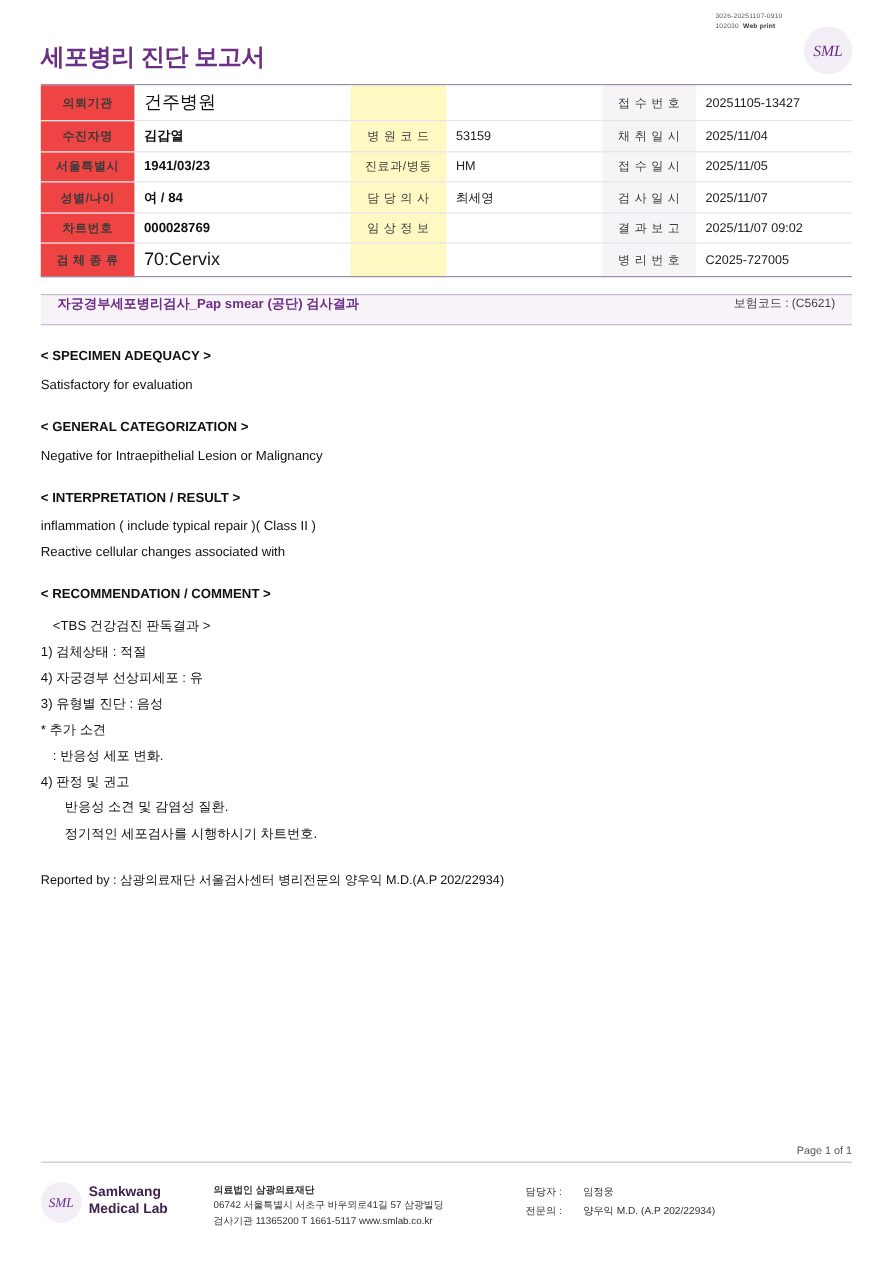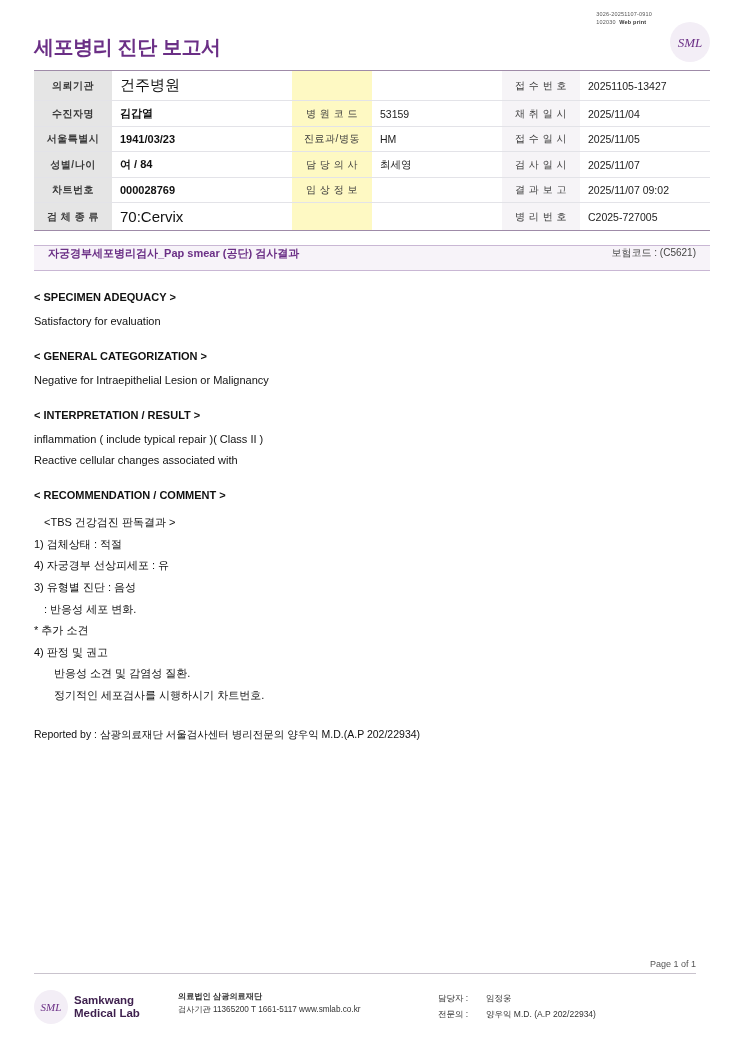--- a/index.html
+++ b/index.html
@@ -69,21 +69,21 @@
   table.info tr { }
   table.info td {
     border-bottom: 1px solid #e3e3e8;
     padding: 5px 8px;
     height: 23px;
     vertical-align: middle;
   }
   table.info tr:first-child td { border-top: 1px solid #9f8ba8; }
   table.info tr:last-child td { border-bottom: 1px solid #9f8ba8; }
   td.lbl {
-    background: #e5e5e5;
+    background: #ef4444;
     color: #3a3a3a;
     font-weight: bold;
     font-size: 10px;
     width: 78px;
     text-align: center;
     letter-spacing: 0.5px;
   }
   td.val {
     font-weight: bold;
     font-size: 11px;
@@ -169,21 +169,21 @@
   .reported {
     margin-top: 22px;
     font-size: 10.5px;
     color: #111;
   }
 
   
   .footer {
     position: absolute;
     left: 34px;
-    right: 48px;
+    right: 34px;
     bottom: 28px;
   }
   .page-num {
     text-align: right;
     font-size: 9px;
     color: #555;
     margin-bottom: 4px;
   }
   .footer-rule {
     border-top: 1px solid #c9c3cd;
@@ -318,22 +318,22 @@
     <div class="sec-head">&lt; INTERPRETATION / RESULT &gt;</div>
     <p class="sec-line">inflammation ( include typical repair )( Class II )</p>
     <p class="sec-line">Reactive cellular changes associated with</p>
 
     <div class="sec-head">&lt; RECOMMENDATION / COMMENT &gt;</div>
     <div class="rec-list">
       <div class="ln indent1">&lt;TBS 건강검진 판독결과 &gt;</div>
       <div class="ln">1) 검체상태 : 적절</div>
       <div class="ln">4) 자궁경부 선상피세포 : 유</div>
       <div class="ln">3) 유형별 진단 : 음성</div>
+      <div class="ln">* 추가 소견</div>
       <div class="ln indent1">: 반응성 세포 변화.</div>
-      <div class="ln">* 추가 소견</div>
       <div class="ln">4) 판정 및 권고</div>
       <div class="ln indent2">반응성 소견 및 감염성 질환.</div>
       <div class="ln indent2">정기적인 세포검사를 시행하시기 차트번호.</div>
     </div>
 
     <div class="reported">Reported by : 삼광의료재단 서울검사센터 병리전문의 양우익 M.D.(A.P 202/22934)</div>
   </div>
 
   <div class="footer">
     <div class="page-num">Page 1 of 1</div>
@@ -345,20 +345,21 @@
             <text x="15" y="13" text-anchor="middle" font-family="Liberation Serif, serif" font-size="11" font-style="italic" fill="#6b2f86">SML</text>
           </svg>
         </div>
         <div class="f-logo-text">
           <div>Samkwang</div>
           <div>Medical Lab</div>
         </div>
       </div>
       <div class="f-addr">
         <div class="b">의료법인 삼광의료재단</div>
+        <div>06742 서울특별시 서초구 바우뫼로41길 57 삼광빌딩</div>
         <div>검사기관 11365200  T 1661-5117  www.smlab.co.kr</div>
       </div>
       <div class="f-staff">
         <div>
           <span class="k">담당자 :</span><span>임정웅</span>
         </div>
         <div>
           <span class="k">전문의 :</span><span>양우익 M.D. (A.P 202/22934)</span>
         </div>
       </div>

